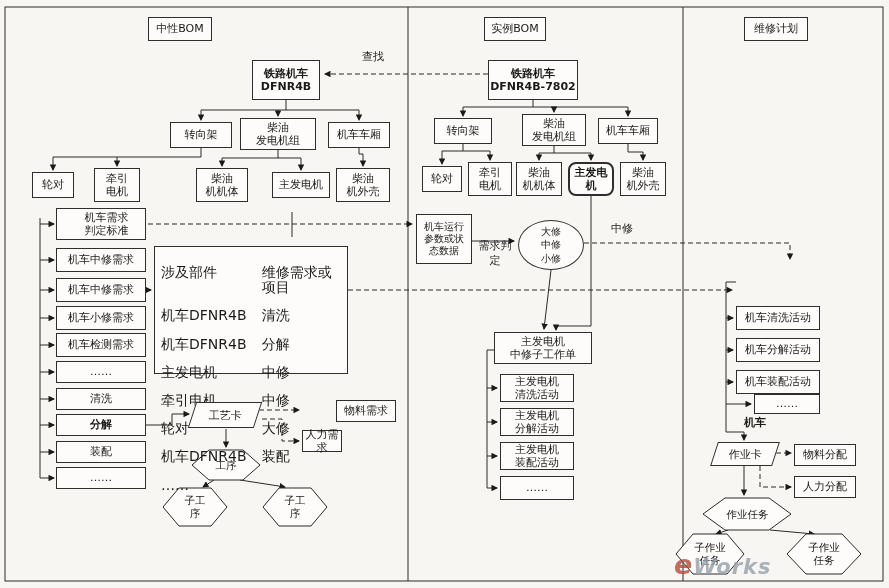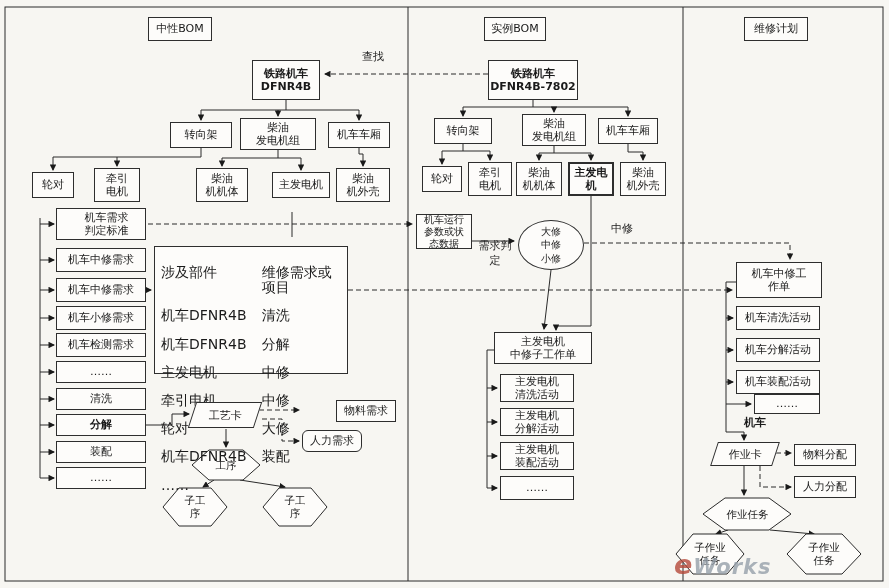--- a/index.html
+++ b/index.html
@@ -5,21 +5,21 @@
   * { margin:0; padding:0; box-sizing:border-box; }
   html,body { width:889px; height:588px; background:#ffffff; }
   body { font-family:"DejaVu Sans","Liberation Sans",sans-serif; color:#1a1a1a; }
   .canvas { position:relative; width:889px; height:588px; background:#f7f6f2; overflow:hidden; }
   .overlay { position:absolute; left:0; top:0; width:889px; height:588px; }
   .box { position:absolute; border:1px solid #2e2e2e; background:#fdfcfa;
          display:flex; align-items:center; justify-content:center; text-align:center;
          font-size:11px; line-height:1.2; white-space:pre-line; z-index:2; }
   .small { font-size:10px; }
   .bold { font-weight:bold; }
-  .thick { border-width:2px; }
+  .thick { border-width:2px;border-radius:8px; }
   .label { position:absolute; font-size:11px; white-space:pre-line; z-index:2;
            display:flex; align-items:center; justify-content:center; text-align:center; }
   .ellipse { border-radius:50%; font-size:10px; line-height:1.35; }
   .para { position:absolute; border:1px solid #2e2e2e; background:#fdfcfa;
           transform:skewX(-18deg); display:flex; align-items:center; justify-content:center;
           font-size:11px; z-index:2; }
   .para > span { transform:skewX(18deg); }
   .shape-label { position:absolute; display:flex; align-items:center; justify-content:center;
                  text-align:center; font-size:10.5px; line-height:1.2; white-space:pre-line; z-index:2; }
   .table { display:block; padding:5px 6px; text-align:left; }
@@ -197,21 +197,21 @@
     <div class="trow">
       <span class="tc1">……</span>
       <span class="tc2"></span>
     </div>
   </div>
 
   <div class="para" style="left:192px;top:402px;width:66px;height:26px;">
       <span>工艺卡</span>
     </div>
   <div class="box" style="left:302px;top:400px;width:60px;height:22px;margin-left:34px;">物料需求</div>
-  <div class="box" style="left:302px;top:430px;width:60px;height:22px;border-radius:6px;">人力需求</div>
+  <div class="box" style="left:302px;top:430px;width:40px;height:22px;">人力需求</div>
   <div class="shape-label" style="left:192px;top:450px;width:68px;height:30px;">工序</div>
   <div class="shape-label" style="left:163px;top:488px;width:64px;height:38px;">子工
 序</div>
   <div class="shape-label" style="left:263px;top:488px;width:64px;height:38px;">子工
 序</div>
 
   <div class="label" style="left:356px;top:48px;width:34px;height:16px;">查找</div>
 
   <div class="box bold" style="left:488px;top:60px;width:90px;height:40px;">铁路机车
 DFNR4B-7802</div>
@@ -222,41 +222,39 @@
   <div class="box" style="left:422px;top:166px;width:40px;height:26px;">轮对</div>
   <div class="box" style="left:468px;top:162px;width:44px;height:34px;">牵引
 电机</div>
   <div class="box" style="left:516px;top:162px;width:46px;height:34px;">柴油
 机机体</div>
   <div class="box thick bold" style="left:568px;top:162px;width:46px;height:34px;">主发电
 机</div>
   <div class="box" style="left:620px;top:162px;width:46px;height:34px;">柴油
 机外壳</div>
 
-  <div class="box small" style="left:416px;top:214px;width:56px;height:35px;">机车运行
+  <div class="box small" style="left:416px;top:214px;width:56px;height:50px;">机车运行
 参数或状
 态数据</div>
   <div class="label small" style="left:474px;top:246px;width:42px;height:14px;">需求判定</div>
   <div class="box ellipse" style="left:518px;top:220px;width:66px;height:50px;">大修
 中修
 小修</div>
   <div class="label" style="left:606px;top:220px;width:32px;height:16px;">中修</div>
 
   <div class="box" style="left:494px;top:332px;width:98px;height:32px;">主发电机
 中修子工作单</div>
   <div class="box" style="left:500px;top:374px;width:74px;height:28px;">主发电机
 清洗活动</div>
   <div class="box" style="left:500px;top:408px;width:74px;height:28px;">主发电机
 分解活动</div>
   <div class="box" style="left:500px;top:442px;width:74px;height:28px;">主发电机
 装配活动</div>
   <div class="box" style="left:500px;top:476px;width:74px;height:24px;">……</div>
 
-  <div class="box" style="left:736px;top:262px;width:86px;height:36px;">机车中修工
-作单</div>
   <div class="box" style="left:736px;top:306px;width:84px;height:24px;">机车清洗活动</div>
   <div class="box" style="left:736px;top:338px;width:84px;height:24px;">机车分解活动</div>
   <div class="box" style="left:736px;top:370px;width:84px;height:24px;">机车装配活动</div>
   <div class="box" style="left:754px;top:394px;width:66px;height:20px;">……</div>
   <div class="label bold" style="left:738px;top:414px;width:34px;height:16px;">机车</div>
   <div class="para" style="left:714px;top:442px;width:62px;height:24px;">
       <span>作业卡</span>
     </div>
   <div class="box" style="left:794px;top:444px;width:62px;height:22px;">物料分配</div>
   <div class="box" style="left:794px;top:476px;width:62px;height:22px;">人力分配</div>

